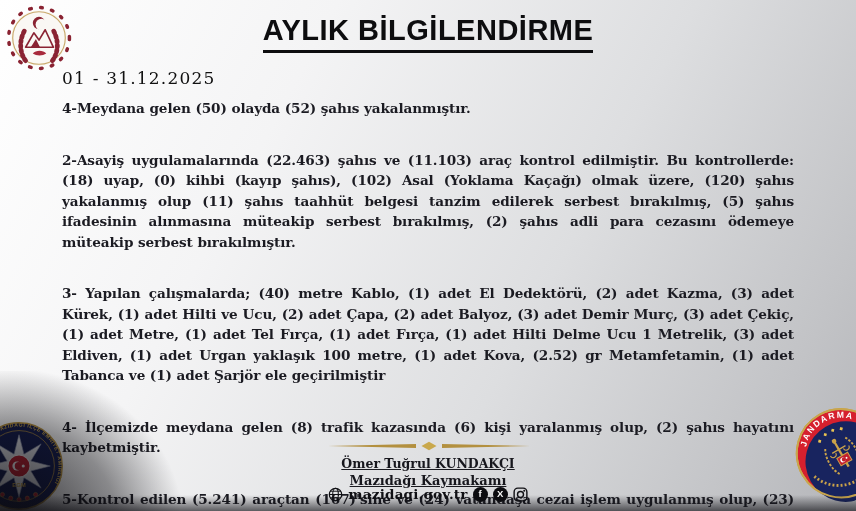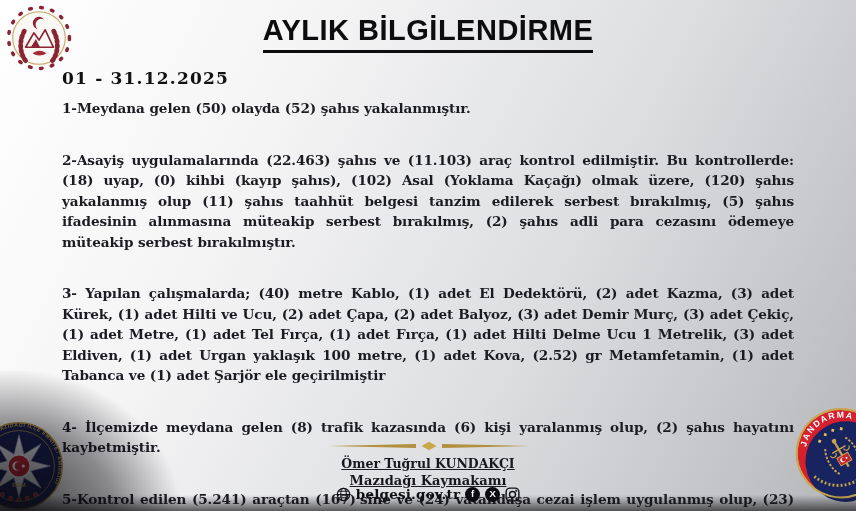--- a/index.html
+++ b/index.html
@@ -8,21 +8,21 @@
     background:linear-gradient(118deg,#ffffff 0%,#f4f4f5 30%,#dddee0 62%,#c2c3c6 88%,#b4b5b9 100%);
     font-family:"DejaVu Serif", serif; color:#1a1a20;
   }
   .vignette-bottom{position:absolute;left:0;right:0;bottom:0;height:16px;
     background:linear-gradient(to bottom,rgba(15,15,20,0),rgba(15,15,20,.65));pointer-events:none;}
   .vignette-corner{position:absolute;left:-50px;bottom:-50px;width:230px;height:190px;
     background:radial-gradient(ellipse at 25% 80%,rgba(8,8,12,.85) 0%,rgba(8,8,12,.45) 45%,rgba(8,8,12,0) 72%);pointer-events:none;}
   .title-wrap{position:absolute;top:14px;left:0;right:0;text-align:center;}
   .title{display:inline-block;font-family:"Liberation Sans",sans-serif;font-weight:bold;
     font-size:29px;letter-spacing:.5px;color:#0d0d0f;border-bottom:3.5px solid #0d0d0f;padding-bottom:3px;}
-  .date{position:absolute;top:68px;left:62px;font-weight:bold;font-size:17px;letter-spacing:1.2px;color:#111;}
+  .date{position:absolute;top:68px;left:62px;font-weight:normal;font-size:17px;letter-spacing:1.2px;color:#111;}
   .report{position:absolute;top:98px;left:62px;right:62px;}
   .report p{margin:0;font-weight:bold;font-size:13.6px;line-height:20.5px;text-align:justify;
     letter-spacing:-.1px;color:#1b1b22;}
   .report p.gap{margin-top:31px;}
   .divider{position:absolute;left:328px;top:436px;}
   .sign{position:absolute;left:0;right:0;top:456px;text-align:center;text-decoration:underline;}
   .sign .name{font-weight:bold;font-size:12.5px;color:#17171d;}
   .sign .role{font-weight:bold;font-size:13px;color:#17171d;margin-top:2px;}
   .social{position:absolute;left:0;right:0;top:486px;display:flex;justify-content:center;
     align-items:center;gap:5px;font-weight:bold;font-size:13.5px;color:#101014;}
@@ -58,21 +58,21 @@
     </svg>
   </div>
 
   <div class="title-wrap">
     <span class="title">AYLIK BİLGİLENDİRME</span>
   </div>
 
   <div class="date">01 - 31.12.2025</div>
 
   <div class="report">
-    <p>1-Meydana gelen (50) olayda (52) şahıs yakalanmıştır.</p>
+    <p>4-Meydana gelen (50) olayda (52) şahıs yakalanmıştır.</p>
     <p class="gap">2-Asayiş uygulamalarında (22.463) şahıs ve (11.103) araç kontrol edilmiştir. Bu kontrollerde:  (18) uyap, (0) kihbi (kayıp şahıs), (102) Asal (Yoklama Kaçağı) olmak üzere, (120) şahıs yakalanmış olup (11) şahıs taahhüt belgesi tanzim edilerek serbest bırakılmış, (5) şahıs ifadesinin alınmasına müteakip serbest bırakılmış, (2) şahıs adli para cezasını ödemeye müteakip serbest bırakılmıştır.</p>
     <p class="gap">3- Yapılan çalışmalarda; (40) metre Kablo, (1) adet El Dedektörü, (2) adet Kazma, (3) adet Kürek, (1) adet Hilti ve Ucu, (2) adet Çapa, (2) adet Balyoz, (3) adet Demir Murç, (3) adet Çekiç, (1) adet Metre, (1) adet Tel Fırça, (1) adet Fırça, (1) adet Hilti Delme Ucu 1 Metrelik, (3) adet Eldiven, (1) adet Urgan yaklaşık 100 metre, (1) adet Kova, (2.52) gr Metamfetamin, (1) adet Tabanca ve (1) adet Şarjör ele geçirilmiştir</p>
     <p class="gap">4- İlçemizde meydana gelen (8) trafik kazasında (6) kişi yaralanmış olup, (2) şahıs hayatını kaybetmiştir.</p>
     <p class="gap">5-Kontrol edilen (5.241) araçtan (167)'sine ve (24) vatandaşa cezai işlem uygulanmış olup, (23) araç trafikten men edilmiştir. Toplamda (606.378 TL) cezai işlem uygulanmıştır.</p>
 
   </div>
 
   <div class="divider">
     <svg width="202" height="10" viewBox="0 0 202 10">
       <polygon points="0,5 88,3.1 88,6.9" fill="#b3903f"></polygon>
@@ -87,21 +87,21 @@
   </div>
 
   <div class="social">
     <svg width="15" height="15" viewBox="0 0 16 16">
       <circle cx="8" cy="8" r="6.6" fill="none" stroke="#101014" stroke-width="1.3"></circle>
       <ellipse cx="8" cy="8" rx="3" ry="6.6" fill="none" stroke="#101014" stroke-width="1.1"></ellipse>
       <line x1="1.4" y1="8" x2="14.6" y2="8" stroke="#101014" stroke-width="1.1"></line>
       <line x1="2.3" y1="4.5" x2="13.7" y2="4.5" stroke="#101014" stroke-width="1"></line>
       <line x1="2.3" y1="11.5" x2="13.7" y2="11.5" stroke="#101014" stroke-width="1"></line>
     </svg>
-    <span class="txt">belgesi.gov.tr</span>
+    <span class="txt">mazidagi.gov.tr</span>
     <span class="icon-circle">f</span>
     <span class="icon-circle">X</span>
     <svg width="15" height="15" viewBox="0 0 16 16">
       <rect x="1.2" y="1.2" width="13.6" height="13.6" rx="4" fill="none" stroke="#101014" stroke-width="1.5"></rect>
       <circle cx="8" cy="8" r="3.2" fill="none" stroke="#101014" stroke-width="1.5"></circle>
       <circle cx="12" cy="4" r="1.1" fill="#101014"></circle>
     </svg>
   </div>
 
   <div class="police">

